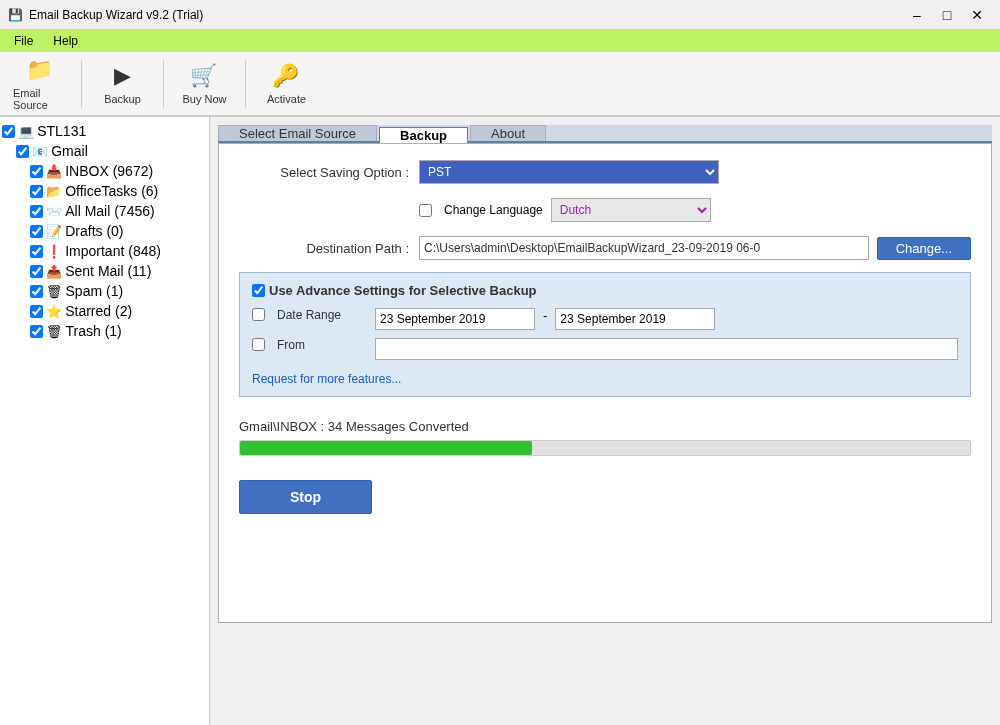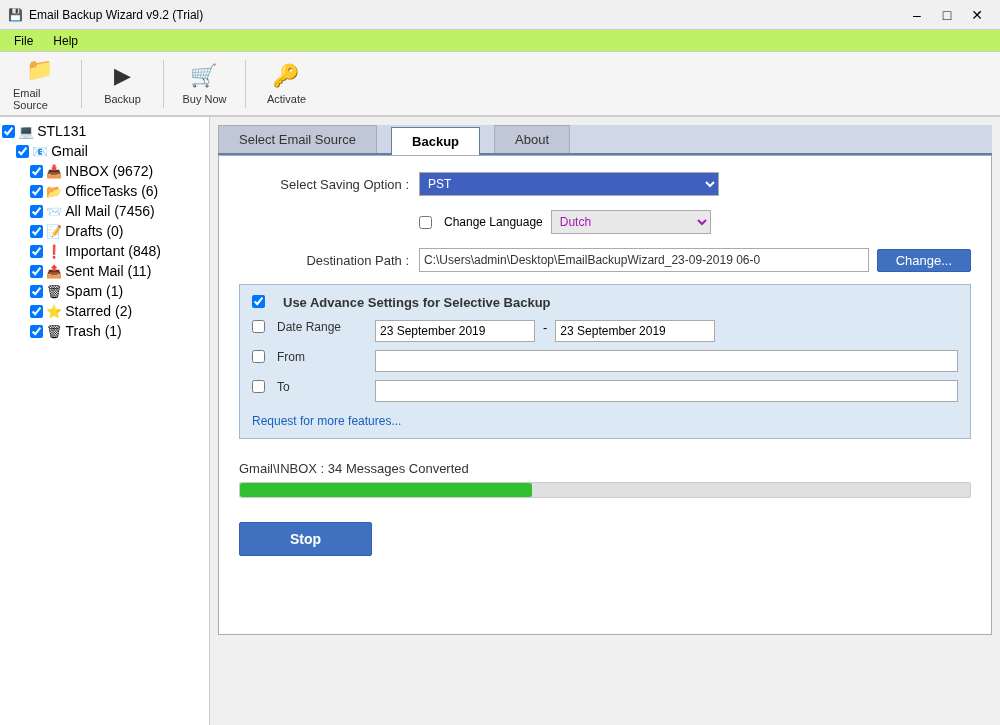--- a/index.html
+++ b/index.html
@@ -94,26 +94,26 @@
 
     
     #tab-bar {
       display: flex;
       align-items: flex-end;
       background: #d0d8e8;
       border-bottom: 2px solid #6080a0;
       margin-bottom: 0;
     }
     .tab {
-      padding: 6px 20px;
+      padding: 0 20px;
       cursor: pointer;
       font-size: 13px;
       border: 1px solid #aab;
       background: #c0c8d8;
-      margin-right: 14px;
+      margin-right: 2px;
       border-bottom: none;
       color: #333;
     }
     .tab.active {
       background: white;
       font-weight: bold;
       color: #000;
       border-color: #6080a0;
       position: relative;
       bottom: -2px;
@@ -210,21 +210,21 @@
     }
 
     
     #advance-section {
       margin-top: 12px;
       border: 1px solid #a0b8d0;
       background: #dce8f4;
       padding: 10px 12px;
     }
     .advance-title {
-      display: flex; align-items: flex-start; gap: 18px;
+      display: flex; align-items: center; gap: 4px;
       font-size: 13px; font-weight: bold; color: #333;
       margin-bottom: 10px;
     }
     .advance-row {
       display: flex; align-items: flex-start;
       margin-bottom: 8px; gap: 8px;
     }
     .advance-row input[type=checkbox] { margin-right: 4px; }
     .advance-row-label { width: 90px; font-size: 12px; color: #333; }
     .advance-input {
@@ -457,25 +457,20 @@
         </div>
 
         
         <div class="advance-row">
           <input type="checkbox" style="">
           <span class="advance-row-label">From</span>
           <input type="text" class="advance-input" style="">
         </div>
 
         
-        <div class="advance-row">
-          <input type="checkbox" style="">
-          <span class="advance-row-label">To</span>
-          <input type="text" class="advance-input" style="">
-        </div>
 
         
 
         
         <a class="request-link" href="#">Request for more features...</a>
       </div>
 
       <div id="progress-section">
         <div class="progress-label">Gmail\INBOX : 34 Messages Converted</div>
         <div class="progress-bar-bg">

